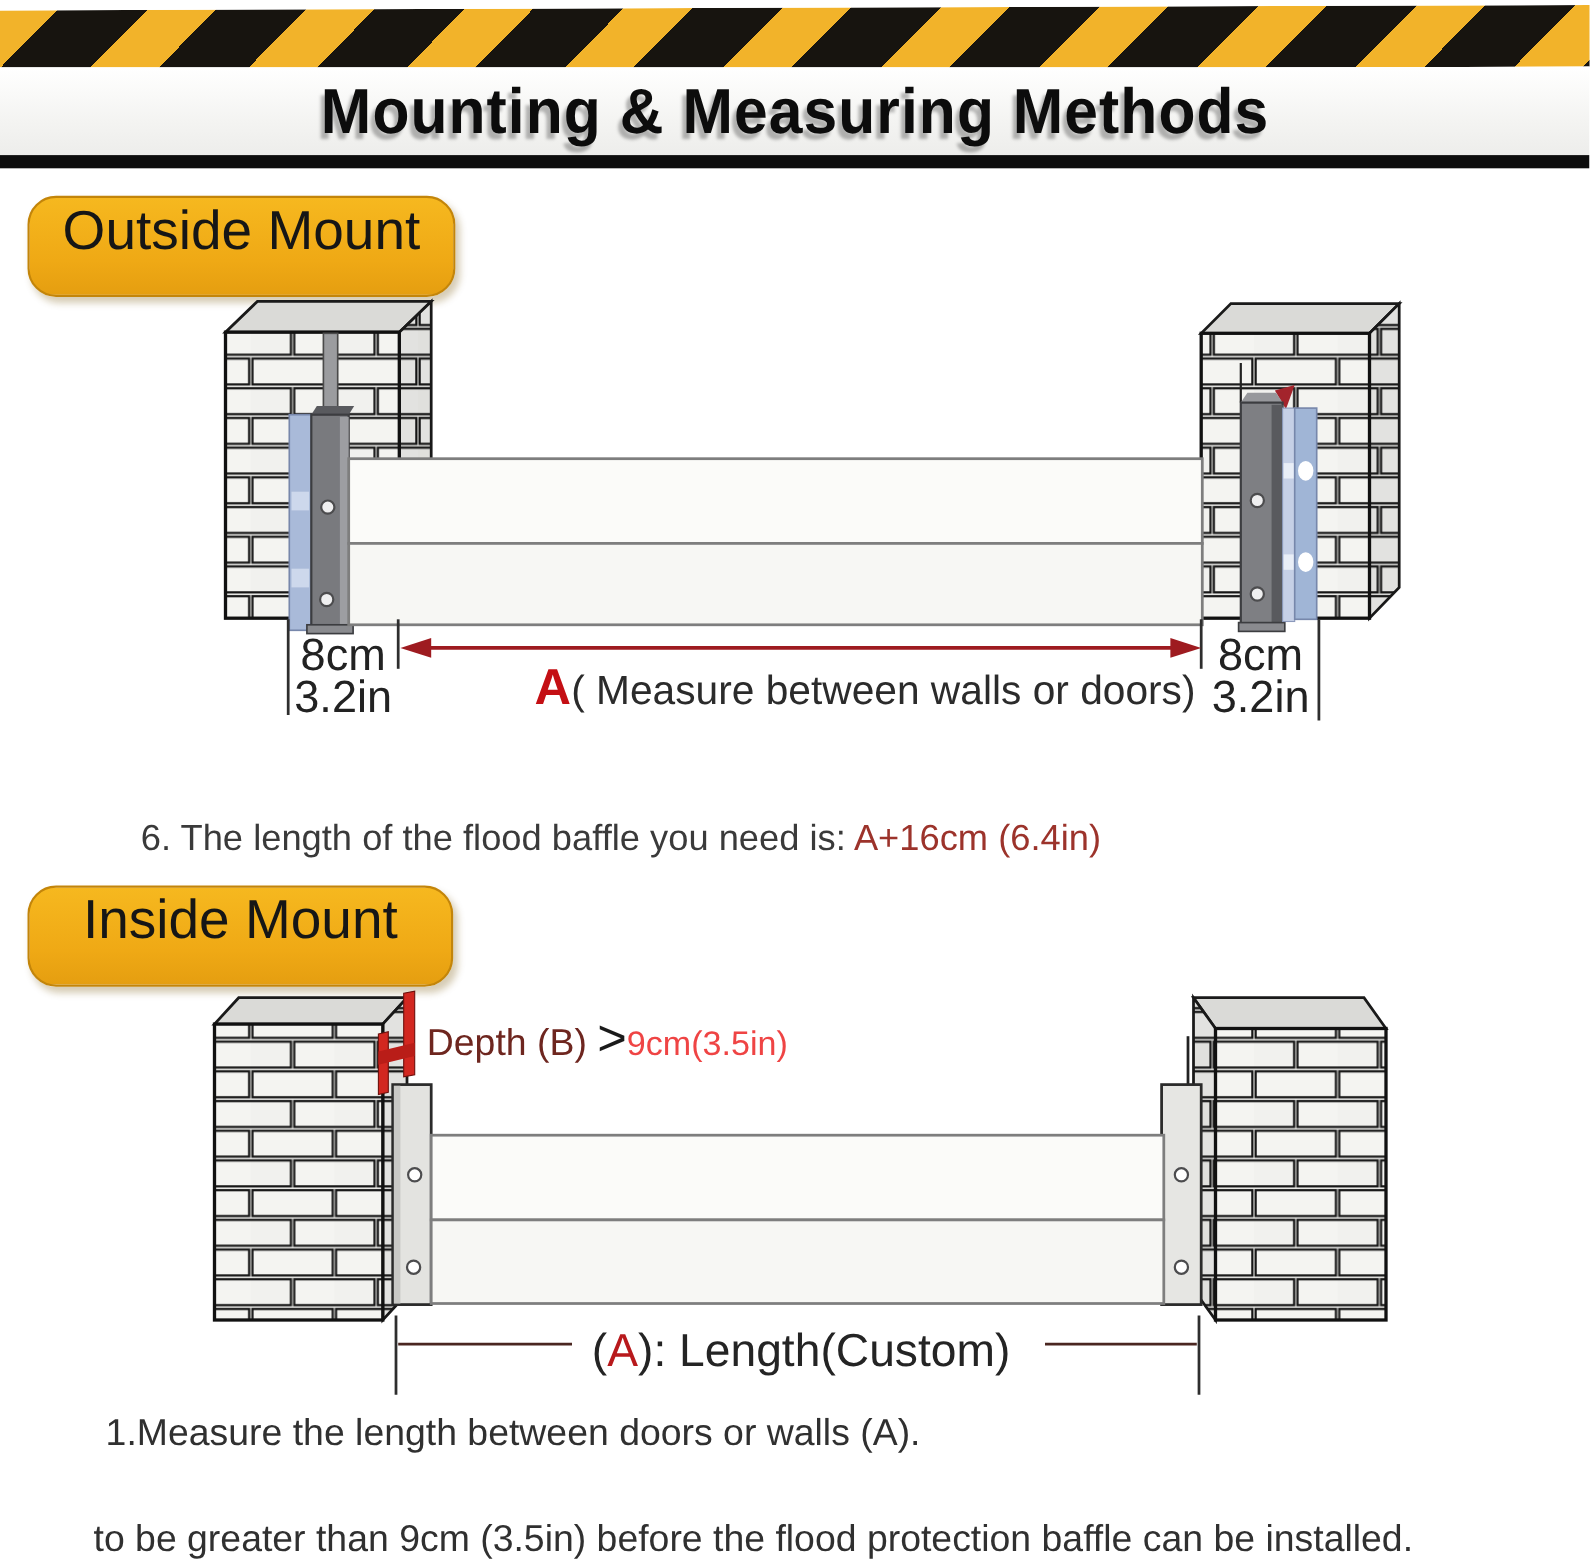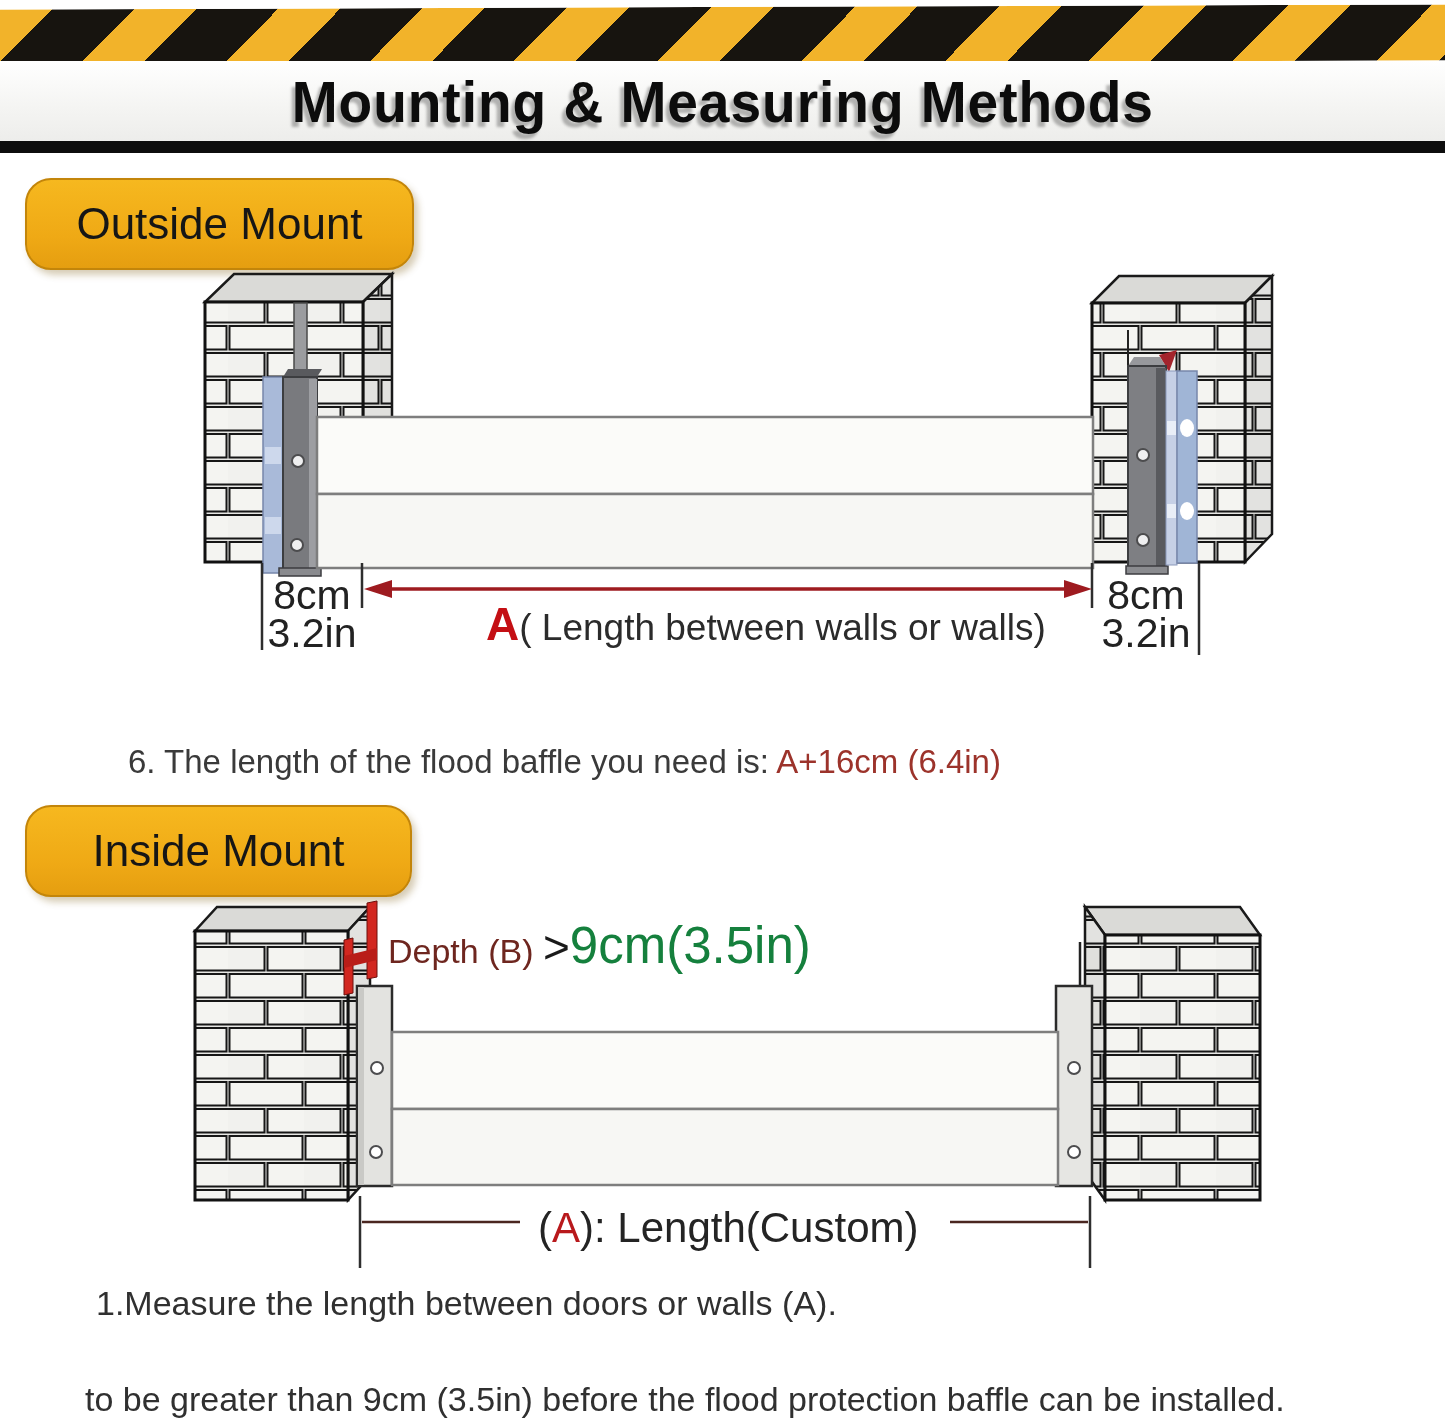--- a/index.html
+++ b/index.html
@@ -22,25 +22,25 @@
   .title{
     font-size:58px;font-weight:700;letter-spacing:1px;color:#0c0c0c;
     transform:scaleX(0.95);transform-origin:center;
     text-shadow:-4px 5px 3px rgba(0,0,0,0.28);
     white-space:nowrap;
   }
   .blackbar{position:absolute;left:0;top:141px;width:1445px;height:12px;background:#0d0d0d;}
 
   
   .badge{
-    position:absolute;display:flex;align-items:center;justify-content:center;
+    position:absolute;display:flex;align-items:flex-start;justify-content:center;
     background:linear-gradient(180deg,#f6b81f 0%,#efa915 65%,#e59e10 100%);
     border:2px solid #c3850a;border-radius:26px;
     box-shadow:4px 5px 7px rgba(120,85,10,0.30);
-    color:#161616;font-size:44px;white-space:nowrap;
+    color:#161616;font-size:50px;white-space:nowrap;
   }
   .badge-outside{left:25px;top:178px;width:385px;height:88px;}
   .badge-inside{left:25px;top:805px;width:383px;height:88px;}
 
   
   .diagram{position:absolute;left:0;}
   .d1{top:260px;width:1445px;height:440px;}
   .d2{top:895px;width:1445px;height:400px;}
 
   
@@ -54,21 +54,21 @@
   .arrow-a{font-size:46px;font-weight:700;color:#c40f14;}
   .arrow-desc{font-size:37px;color:#2b2b2b;}
   .step{font-size:33px;color:#3a3a3a;}
   .o-step1{left:128px;top:695px;}
   .o-step2{left:128px;top:743px;}
   .red-soft{color:#7c2b25;}
   .red-formula{color:#9c332b;}
   .i-depth-label{left:388px;top:916px;}
   .depth-pre{font-size:34px;color:#6e261f;}
   .depth-gt{font-size:46px;color:#1a1a1a;}
-  .depth-val{font-size:51px;color:#15803d;}
+  .depth-val{font-size:31px;color:#ef4444;}
   .i-length-label{left:538px;top:1204px;font-size:42px;color:#242424;}
   .len-a{color:#b8191c;}
   .istep{font-size:34px;color:#303030;}
   .i-step1{left:96px;top:1284px;}
   .i-step2a{left:100px;top:1338px;}
   .i-step2b{left:85px;top:1380px;}
   .red-depth{color:#7e2a22;}
 </style>
 </head>
 <body>
@@ -154,21 +154,21 @@
       <polygon points="364,589 392,580 392,598" fill="#9e1b20"></polygon>
       <polygon points="1092,589 1064,580 1064,598" fill="#9e1b20"></polygon>
     </g>
   </svg>
 
   <div class="ov measure o-left-cm">8cm</div>
   <div class="ov measure o-left-in">3.2in</div>
   <div class="ov measure o-right-cm">8cm</div>
   <div class="ov measure o-right-in">3.2in</div>
   <div class="ov o-arrow-label">
-    <span class="arrow-a">A</span><span class="arrow-desc">( Length between walls or walls)</span>
+    <span class="arrow-a">A</span><span class="arrow-desc">( Measure between walls or doors)</span>
   </div>
   <div class="ov step o-step2">
     <span>6. The length of the flood baffle you need is: </span><span class="red-formula">A+16cm (6.4in)</span>
   </div>
 
   <div class="badge badge-inside">
     <span>Inside Mount</span>
   </div>
 
   <svg class="diagram d2" viewBox="0 895 1445 400" xmlns="http://www.w3.org/2000/svg">

